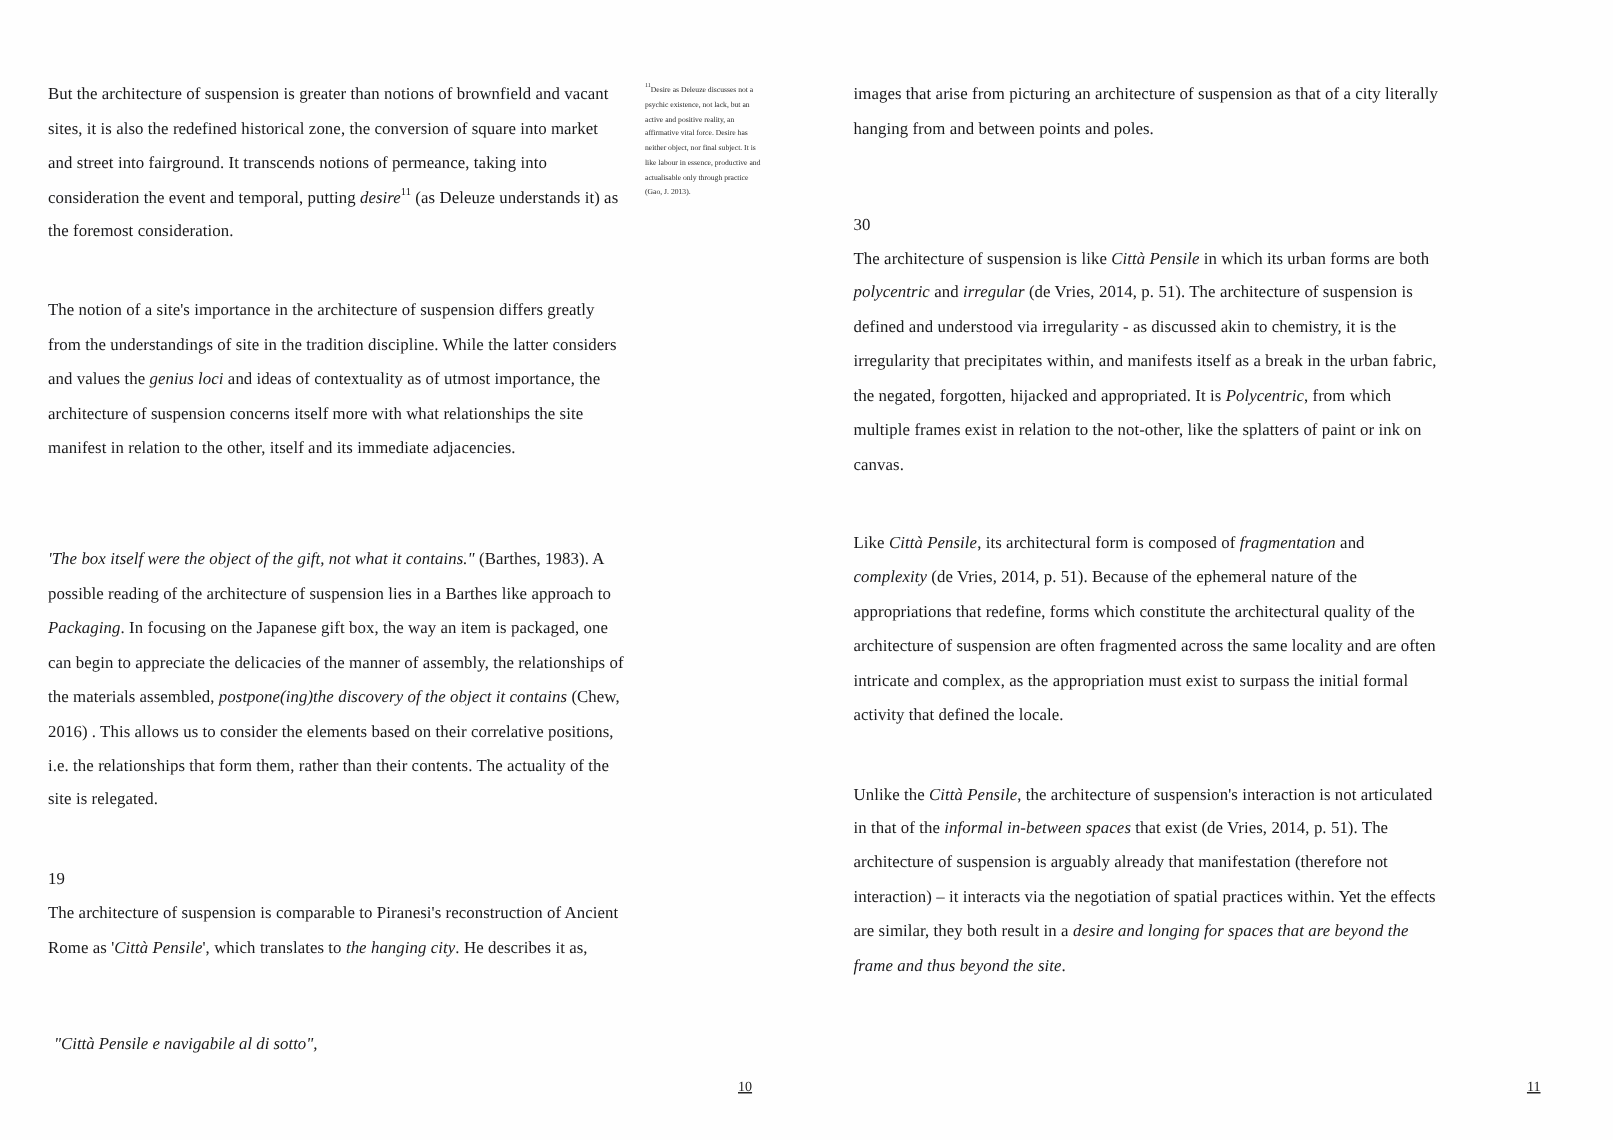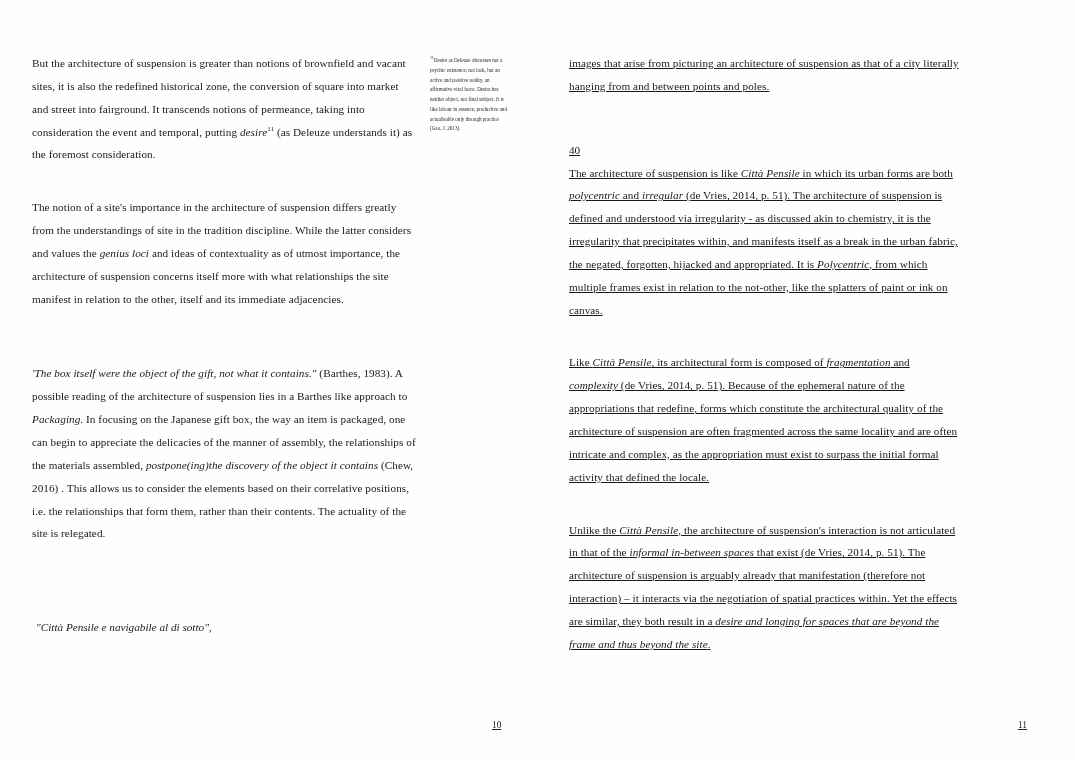--- a/index.html
+++ b/index.html
@@ -53,21 +53,20 @@
     vertical-align: super;
     line-height: 0;
   }
 
   
   .col-main-right {
     position: absolute;
     left: 32px;
     top: 52px;
     width: 390px;
-    text-decoration: underline;
   }
 
   
   p.body {
     margin: 0 0 0px 0;
     font-size: 11.2px;
     line-height: 2.04;
     color: #19191b;
     text-align: left;
     letter-spacing: 0.005em;
@@ -123,21 +122,23 @@
 
       <p class="body"><span>The notion of a site's importance in the architecture of suspension differs greatly from the understandings of site in the tradition discipline. While the latter considers and values the </span><i>genius loci</i><span> and ideas of contextuality as of utmost importance, the architecture of suspension concerns itself more with what relationships the site manifest in relation to the other, itself and its immediate adjacencies.</span></p>
 
       <div class="gap-lg"></div>
       <div class="gap-md"></div>
 
       <p class="body"><i>'The box itself were the object of the gift, not what it contains."</i><span> (Barthes, 1983). A possible reading of the architecture of suspension lies in a Barthes like approach to </span><i>Packaging</i><span>. In focusing on the Japanese gift box, the way an item is packaged, one can begin to appreciate the delicacies of the manner of assembly, the relationships of the materials assembled, </span><i>postpone(ing)the discovery of the object it contains</i><span> (Chew, 2016) . This allows us to consider the elements based on their correlative positions, i.e. the relationships that form them, rather than their contents.  The actuality of the site is relegated.</span></p>
 
       <div class="gap-lg"></div>
 
+      <p class="section-num">19</p>
 
+      <p class="body"><span>The architecture of suspension is comparable to Piranesi's reconstruction of Ancient Rome as '</span><i>Città Pensile</i><span>', which translates to </span><i>the hanging city</i><span>. He describes it as,</span></p>
 
       <div class="gap-lg"></div>
       <div class="gap-sm"></div>
 
       <p class="quote-line">"Città Pensile e navigabile al di sotto",</p>
 
       <div class="gap-lg"></div>
 
     </div>
 
@@ -148,21 +149,21 @@
 
   <div class="page page-right">
 
     <div class="col-main-right">
 
       <p class="body">images that arise from picturing an architecture of suspension as that of a city literally hanging from and between points and poles.</p>
 
       <div class="gap-lg"></div>
       <div class="gap-sm"></div>
 
-      <p class="section-num">40</p>
+      <p class="section-num">30</p>
 
       <p class="body"><span>The architecture of suspension is like </span><i>Città Pensile</i><span> in which its urban forms are both </span><i>polycentric</i><span> and </span><i>irregular</i><span> (de Vries, 2014, p. 51). The architecture of suspension is defined and understood via irregularity - as discussed akin to chemistry, it is the irregularity that precipitates within, and manifests itself as a break in the urban fabric, the negated, forgotten, hijacked and appropriated. It is </span><i>Polycentric</i><span>, from which multiple frames exist in relation to the not-other, like the splatters of paint or ink on canvas.</span></p>
 
       <div class="gap-lg"></div>
 
       <p class="body"><span>Like </span><i>Città Pensile</i><span>, its architectural form is composed of </span><i>fragmentation</i><span> and </span><i>complexity</i><span> (de Vries, 2014, p. 51). Because of the ephemeral nature of the appropriations that redefine, forms which constitute the architectural quality of the architecture of suspension are often fragmented across the same locality and are often intricate and complex, as the appropriation must exist to surpass the initial formal activity that defined the locale.</span></p>
 
       <div class="gap-lg"></div>
 
       <p class="body"><span>Unlike the </span><i>Città Pensile</i><span>, the architecture of suspension's interaction is not articulated in that of the </span><i>informal in-between spaces</i><span> that exist (de Vries, 2014, p. 51). The architecture of suspension is arguably already that manifestation (therefore not interaction) – it interacts via the negotiation of spatial practices within. Yet the effects are similar, they both result in a </span><i>desire and longing for spaces that are beyond the frame and thus beyond the site</i><span>.</span></p>

